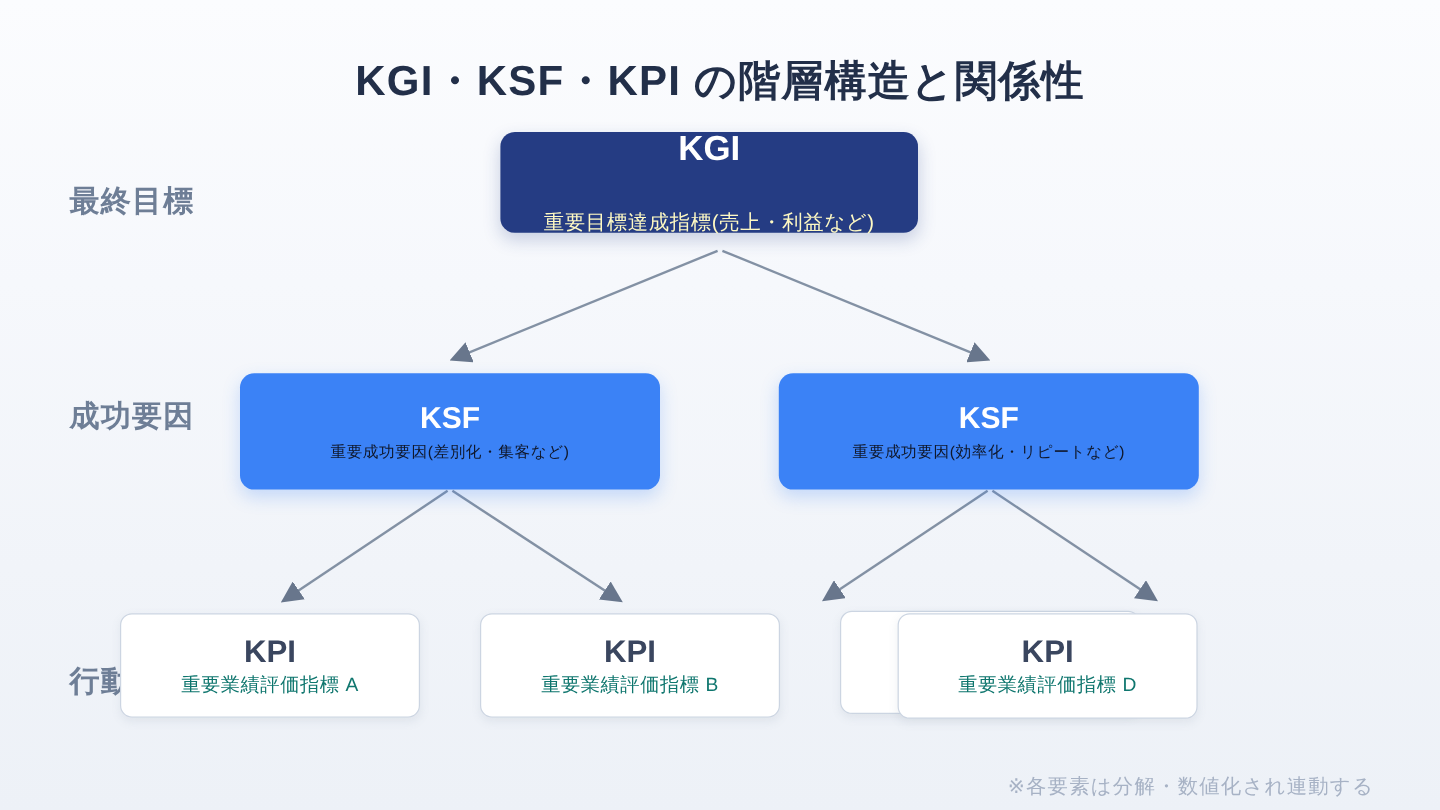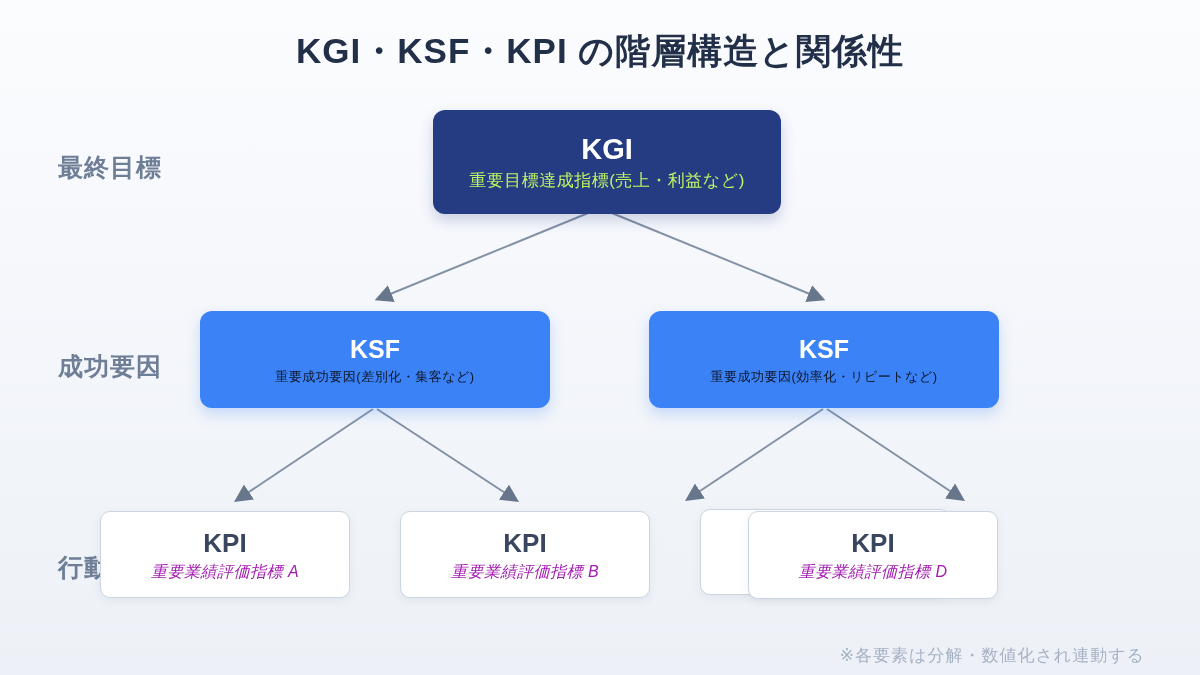--- a/index.html
+++ b/index.html
@@ -9,63 +9,64 @@
     overflow: hidden;
   }
   .canvas {
     position: relative;
     width: 1200px;
     height: 675px;
     background: linear-gradient(180deg, #fbfcfe 0%, #f6f8fc 35%, #f1f4f9 70%, #edf1f7 100%);
   }
   .title {
     position: absolute;
-    top: 28px;
+    top: 44px;
     left: 0;
     width: 1200px;
     text-align: center;
     font-size: 35px;
     font-weight: 800;
     letter-spacing: 1px;
     color: #222f49;
   }
   .row-label {
     position: absolute;
     left: 58px;
     font-size: 25px;
     font-weight: 700;
     letter-spacing: 1px;
     color: #6e7e96;
     z-index: 1;
   }
   .row-label.final-goal  { top: 151px; }
-  .row-label.success     { top: 350px; font-family: Liberation Mono, monospace; }
+  .row-label.success     { top: 330px; font-family: Liberation Mono, monospace; }
   .row-label.action      { top: 551px; }
 
   .node {
     position: absolute;
     border-radius: 12px;
     text-align: center;
     display: flex;
     flex-direction: column;
     justify-content: center;
     align-items: center;
     gap: 8px;
     z-index: 2;
   }
   .node .node-name   { font-weight: 700; line-height: 1; }
   .node .node-desc   { line-height: 1; letter-spacing: 0.5px; }
 
   .node.kgi {
-    left: 433px; top: 110px; width: 348px; height: 104px;
+    left: 417px; top: 110px; width: 348px; height: 84px;
     background: #253c83;
     box-shadow: 0 6px 14px rgba(30, 58, 131, 0.22);
+    justify-content: space-between;
   }
   .node.kgi .node-name { font-size: 29px; color: #ffffff; }
-  .node.kgi .node-desc { font-size: 17px; color: #bef264; }
+  .node.kgi .node-desc { font-size: 17px; color: #fef9c3; }
 
   .node.ksf {
     background: #3b82f6;
     box-shadow: 0 6px 14px rgba(59, 130, 246, 0.25);
   }
   .node.ksf-left  { left: 200px; top: 311px; width: 350px; height: 97px; }
   .node.ksf-right { left: 649px; top: 311px; width: 350px; height: 97px; }
   .node.ksf .node-name { font-size: 25px; color: #ffffff; }
   .node.ksf .node-desc { font-size: 13px; color: #0f172a; }
 
@@ -73,21 +74,21 @@
     background: #ffffff;
     border: 1.5px solid #ccd5e2;
     border-radius: 10px;
     box-shadow: 0 3px 8px rgba(100, 116, 139, 0.10);
   }
   .node.kpi-a { left: 100px; top: 511px; width: 250px; height: 87px; }
   .node.kpi-b { left: 400px; top: 511px; width: 250px; height: 87px; }
   .node.kpi-hidden { left: 700px; top: 509px; width: 250px; height: 86px; z-index: 2; }
   .node.kpi-d { left: 748px; top: 511px; width: 250px; height: 88px; z-index: 3; }
   .node.kpi .node-name { font-size: 26px; color: #3a465f; }
-  .node.kpi .node-desc { font-size: 16px; color: #a21caf; font-style: italic; }
+  .node.kpi .node-desc { font-size: 16px; color: #0f766e; }
 
   .arrow-layer {
     position: absolute;
     left: 0; top: 0;
     width: 1200px; height: 675px;
     z-index: 1;
   }
   .footnote {
     position: absolute;
     top: 624px;

